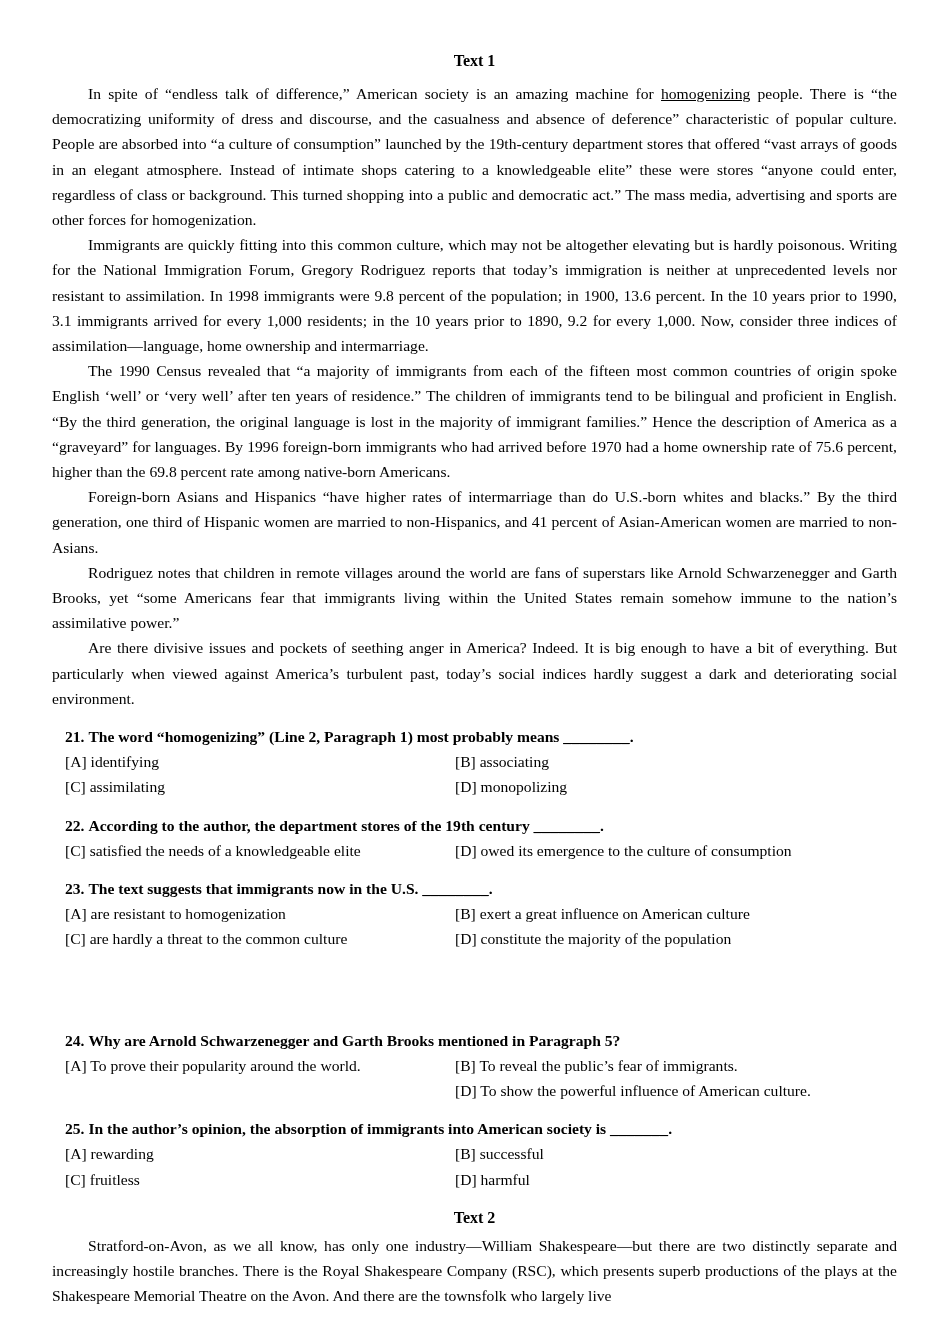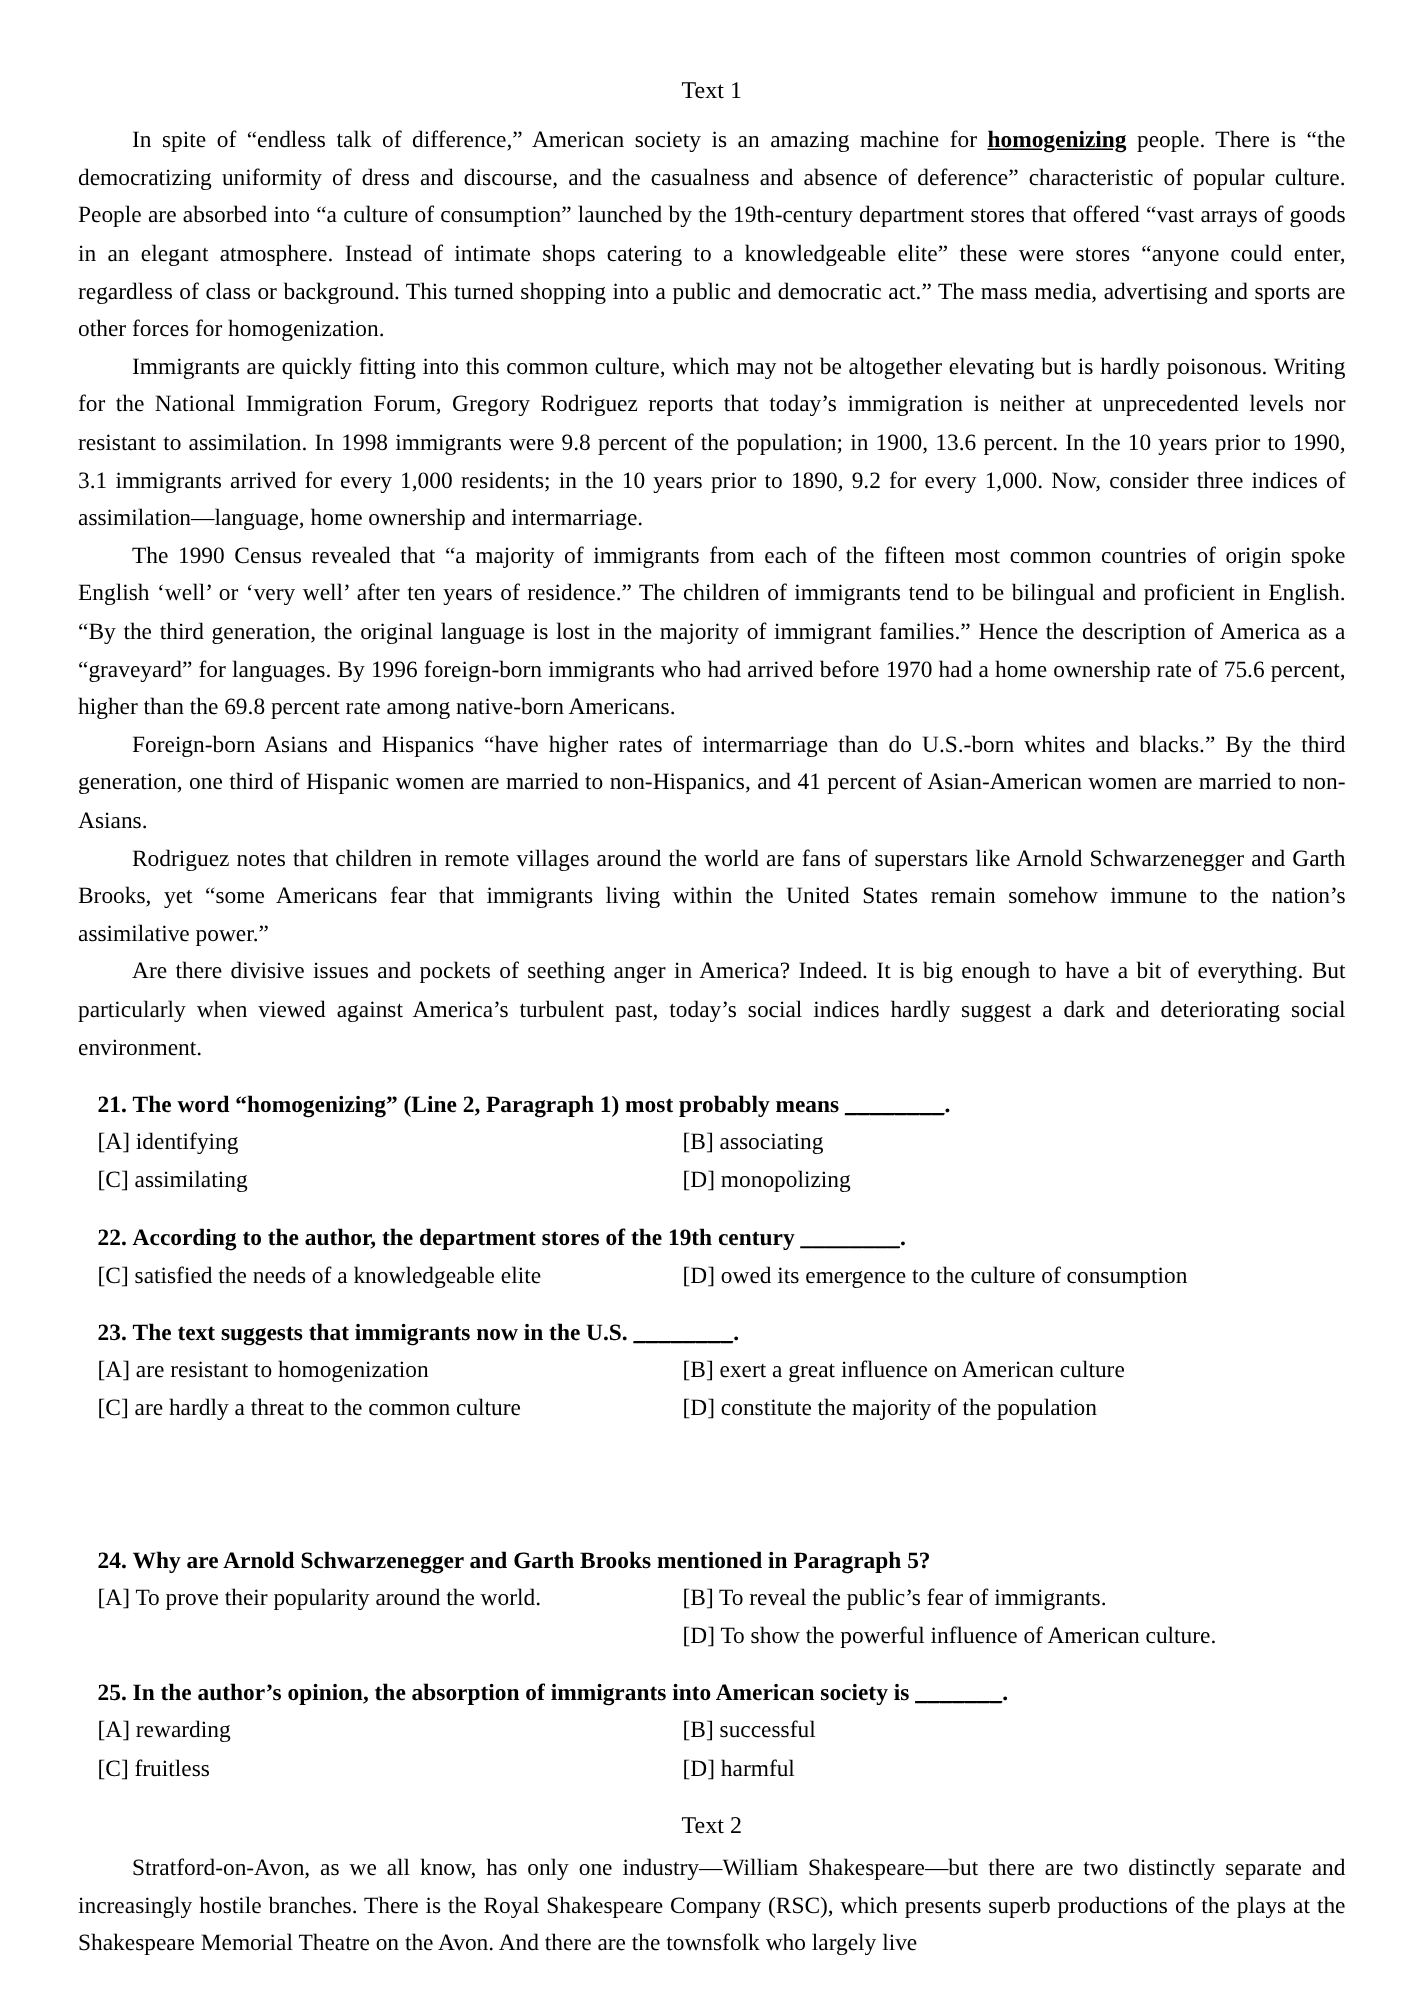--- a/index.html
+++ b/index.html
@@ -22,21 +22,21 @@
     padding: 0;
   }
   .content {
     position: absolute;
     left: 52px;
     top: 0;
     width: 845px;
   }
   .section-heading {
     text-align: center;
-    font-weight: normal;
+    font-weight: bold;
     font-size: 16px;
     line-height: 25px;
     margin: 0;
   }
   .heading-text1 {
     margin-top: 48px;
     margin-bottom: 8px;
   }
   .heading-text2 {
     margin-top: 3px;
@@ -76,21 +76,21 @@
   }
   .opt {
     position: absolute;
     top: 0;
   }
   .opt-left { left: 0px; }
   .opt-right { left: 390px; }
   .gap-block {
     height: 50px;
   }
-  u.underlined-word { text-decoration: underline; font-weight: bold; }
+  u.underlined-word { text-decoration: underline; }
 </style>
 </head>
 <body>
 
 <div class="page">
   <div class="content">
 
     <div class="section-heading heading-text1">Text 1</div>
 
     <p class="para"><span>In spite of “endless talk of difference,” American society is an amazing machine for </span><u class="underlined-word">homogenizing</u><span> people. There is “the democratizing uniformity of dress and discourse, and the casualness and absence of deference” characteristic of popular culture. People are absorbed into “a culture of consumption” launched by the 19th-century department stores that offered “vast arrays of goods in an elegant atmosphere. Instead of intimate shops catering to a knowledgeable elite” these were stores “anyone could enter, regardless of class or background. This turned shopping into a public and democratic act.” The mass media, advertising and sports are other forces for homogenization.</span></p>

